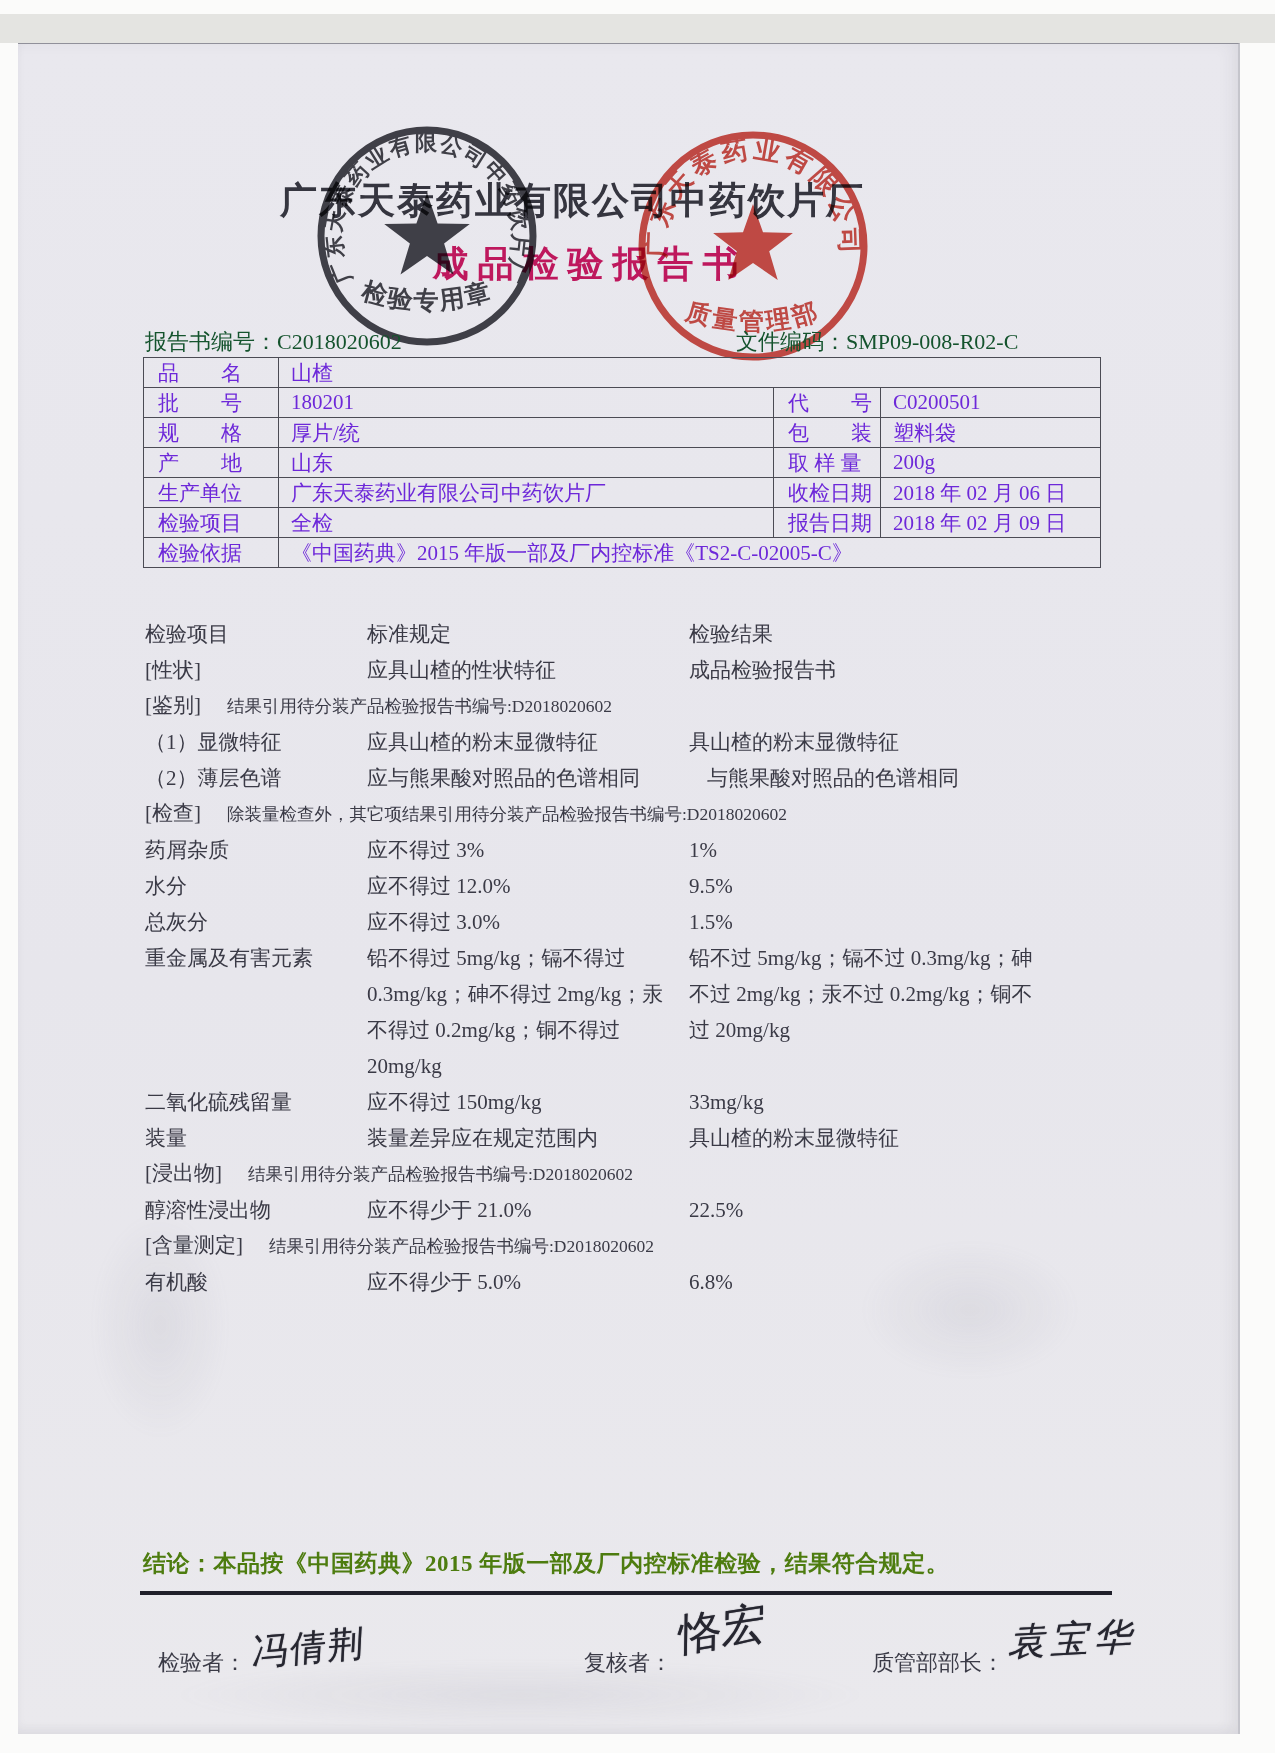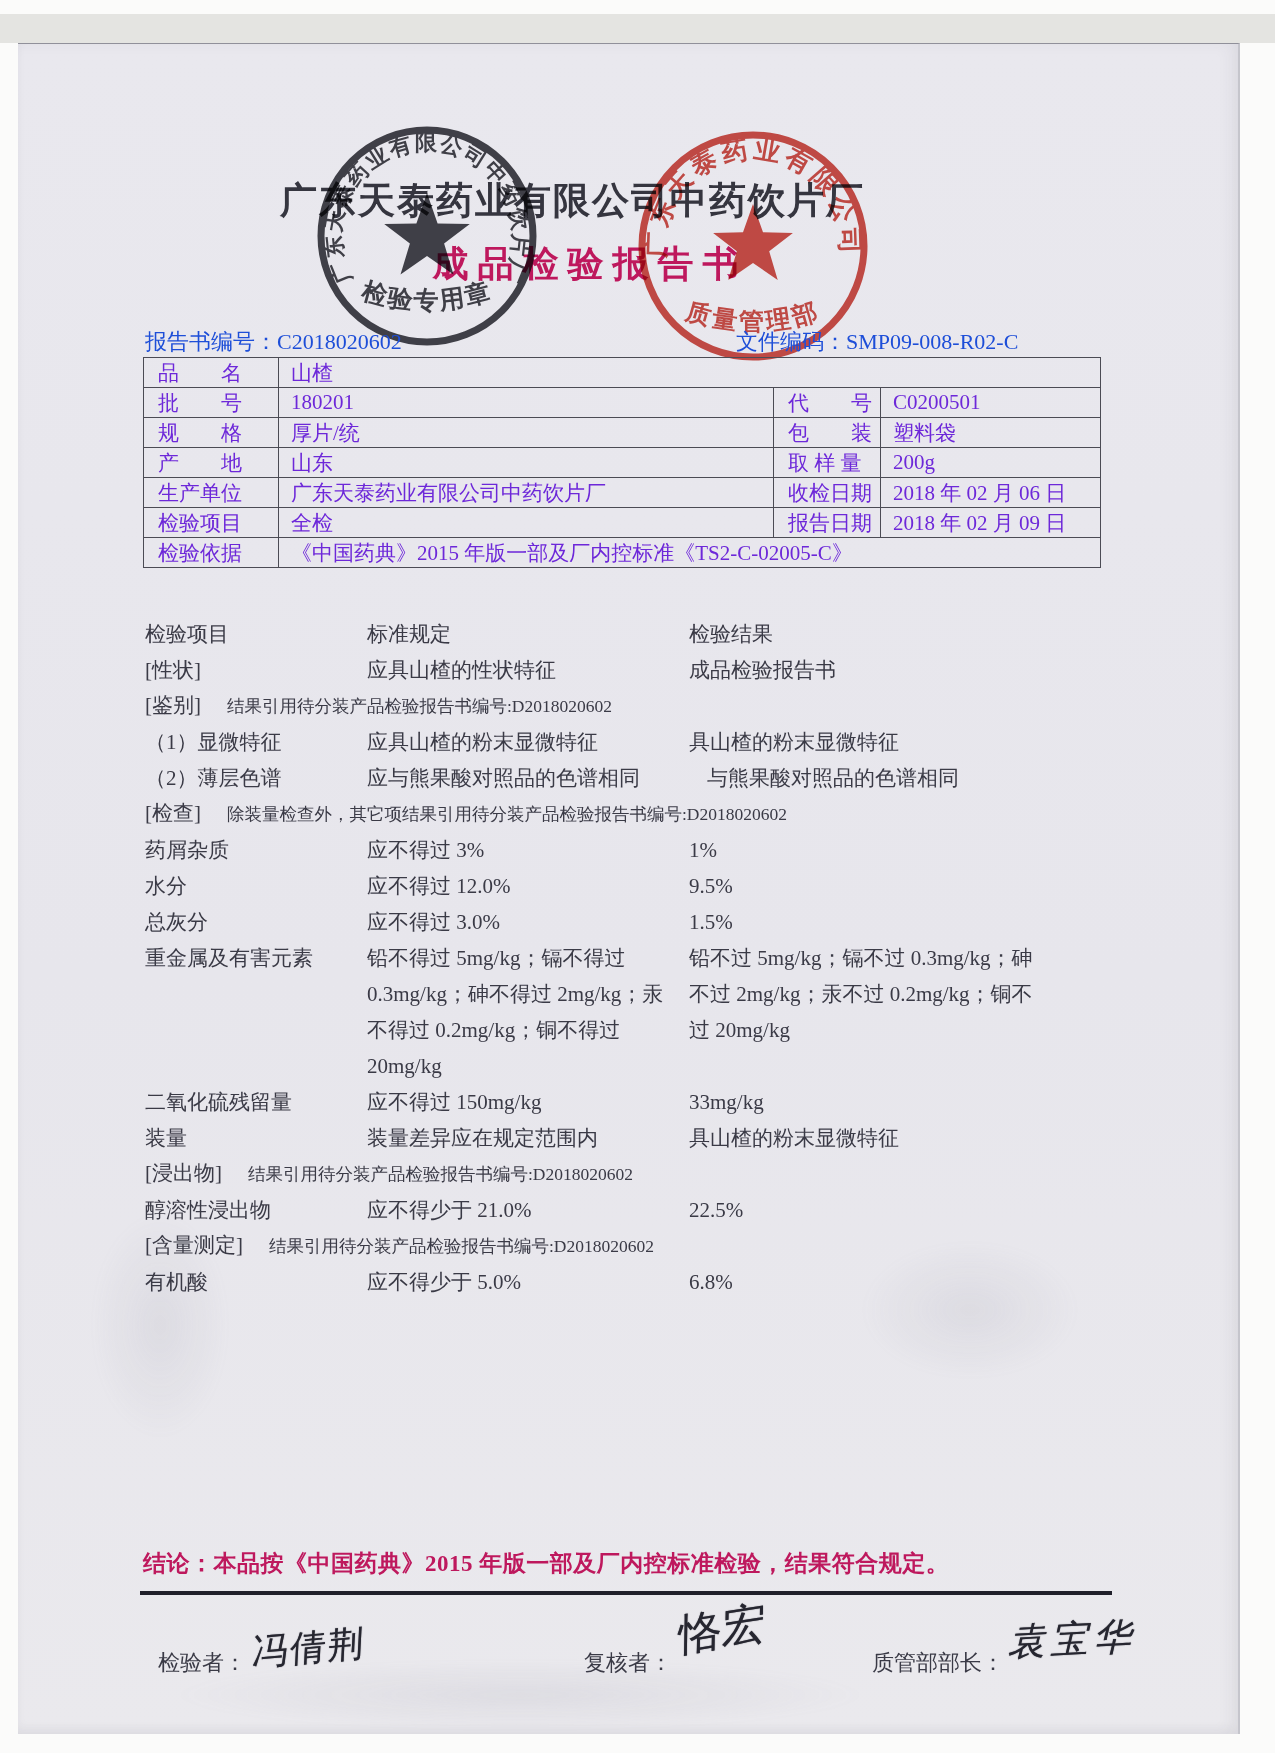--- a/index.html
+++ b/index.html
@@ -23,21 +23,21 @@
     font-size:37px; font-weight:bold; letter-spacing:2px; color:#35353f; white-space:nowrap;
   }
   .subtitle {
     position:absolute; left:428px; top:240px; width:324px; text-align:center;
     font-size:36px; font-weight:bold; letter-spacing:9px; color:#be185d; white-space:nowrap;
   }
 
   .stamp { position:absolute; mix-blend-mode:multiply; opacity:0.92; }
   .stamp text { font-family:"Liberation Serif","DejaVu Serif",serif; font-weight:bold; }
 
-  .meta { position:absolute; top:327px; font-size:22px; color:#1d4ed8; white-space:nowrap; }
+  .meta { position:absolute; top:327px; font-size:22px; color:#14532d; white-space:nowrap; }
   .meta-left { left:145px; }
   .meta-right { left:736px; }
 
   table.info {
     position:absolute; left:143px; top:357px; width:957px;
     border-collapse:collapse; table-layout:fixed; font-size:21px; color:#6d28d9;
   }
   table.info td { border:1.5px solid #4b4b54; height:29px; padding:0 0 0 12px; white-space:nowrap; overflow:hidden; }
   table.info td.lbl { padding-left:14px; }
 
@@ -46,21 +46,21 @@
   .r-row > div { line-height:36px; }
   .r-c1 { width:222px; }
   .r-c2 { width:322px; padding-right:16px; box-sizing:border-box; }
   .r-c3 { width:345px; }
   .r-section { display:flex; align-items:baseline; line-height:35px; white-space:nowrap; }
   .r-section .r-label { font-size:21px; }
   .r-section .r-note { font-size:17.5px; margin-left:26px; }
 
   .conclusion {
     position:absolute; left:143px; top:1548px; width:975px;
-    font-size:23px; font-weight:bold; letter-spacing:0.5px; color:#be185d; white-space:nowrap;
+    font-size:23px; font-weight:bold; letter-spacing:0.5px; color:#4d7c0f; white-space:nowrap;
   }
   .rule { position:absolute; left:140px; top:1591px; width:972px; height:4px; background:#20202a; }
 
   .sig-label { position:absolute; font-size:22px; color:#3a3a46; white-space:nowrap; }
   .sig {
     position:absolute; color:#262630; white-space:nowrap;
     text-shadow:0 0 1px rgba(38,38,48,0.8);
   }
   .sig-1 { left:252px; top:1624px; font-size:36px; transform:rotate(-5deg) skewX(-8deg); letter-spacing:2px; }
   .sig-2 { left:678px; top:1600px; font-size:44px; transform:rotate(-9deg) skewX(-10deg); }

